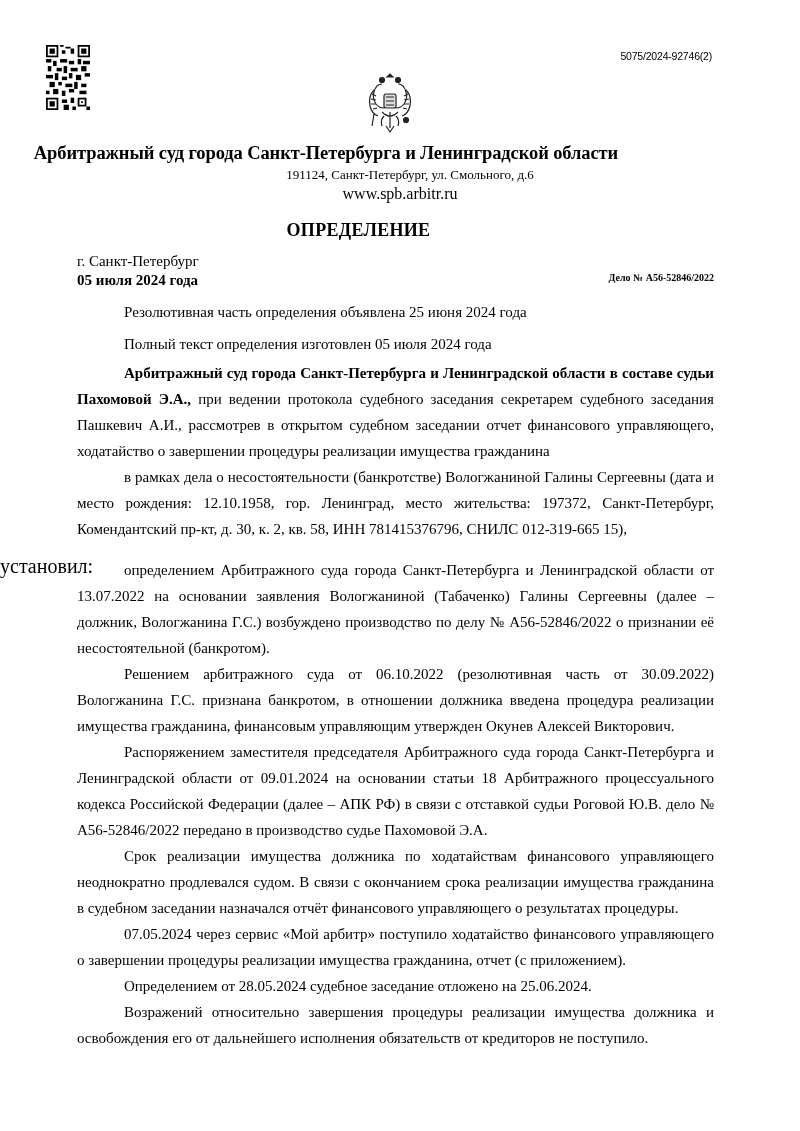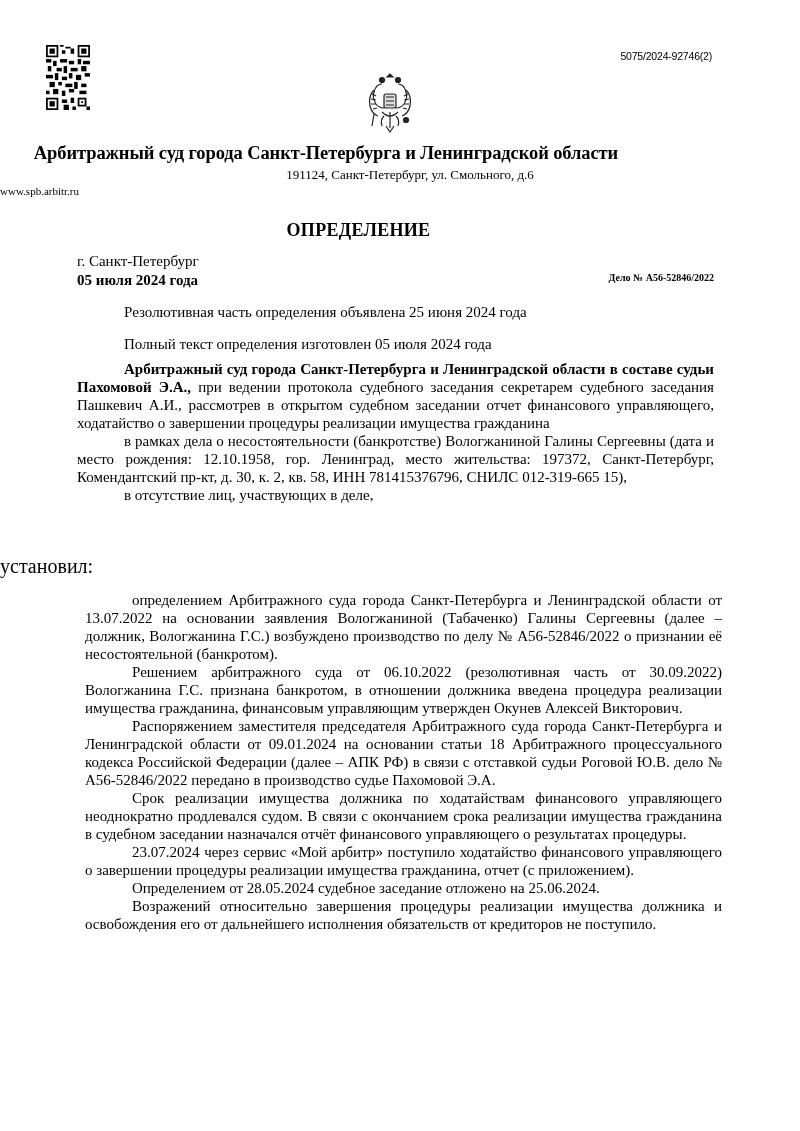--- a/index.html
+++ b/index.html
@@ -3,33 +3,33 @@
 <meta charset="utf-8">
 <style>
   html, body { margin: 0; padding: 0; background: #ffffff; }
   body { width: 800px; height: 1131px; position: relative; overflow: hidden; color: #000; }
   .page { position: absolute; left: 0; top: 0; width: 800px; height: 1131px; font-family: "Liberation Serif", serif; }
   .docnum { position: absolute; right: 88px; top: 50px; font-family: "Liberation Sans", sans-serif; font-size: 10.5px; letter-spacing: -0.2px; }
   .qr { position: absolute; left: 46px; top: 45px; width: 44px; height: 65px; }
   .emblem { position: absolute; left: 364px; top: 68px; width: 52px; height: 70px; }
   .court-title { position: absolute; left: 0; width: 652px; top: 143px; text-align: center; font-weight: bold; font-size: 18.5px; letter-spacing: -0.1px; }
   .court-addr { position: absolute; left: 0; width: 800px; top: 167px; text-align: center; font-size: 13px; margin-left: 10px; }
-  .court-site { position: absolute; left: 0; width: 800px; top: 185px; text-align: left; font-size: 11px; }
+  .court-site { position: absolute; left: 0; width: 800px; top: 185px; text-align: center; font-size: 16px; }
   .doc-type { position: absolute; left: 0; width: 717px; top: 220px; text-align: center; font-weight: bold; font-size: 18px; letter-spacing: 0.3px; }
   .city { position: absolute; left: 77px; top: 253px; font-size: 15px; text-align: right; }
   .date { position: absolute; left: 77px; top: 272px; font-size: 15px; font-weight: bold; }
   .case { position: absolute; right: 86px; top: 272px; font-size: 10px; font-weight: bold; }
   .intro { position: absolute; left: 124px; font-size: 15px; }
   .intro1 { top: 304px; }
   .intro2 { top: 336px; }
-  .body-text { position: absolute; left: 77px; width: 637px; font-size: 15px; line-height: 18px; text-align: justify; }
+  .body-text { position: absolute; left: 77px; width: 637px; font-size: 15px; line-height: 26px; text-align: justify; }
   .body-text p { margin: 0; text-indent: 47px; }
   .b1 { top: 360px; }
   .established { position: absolute; left: 0; width: 796px; top: 555px; text-align: left; font-size: 20px; }
-  .b2 { top: 591px; margin-left: 8px; }
+  .b2 { top: 557px; }
   b { font-weight: bold; }
 </style>
 </head>
 <body>
 
 <div class="page">
 
   <svg class="qr" viewBox="0 0 25 37">
     <rect x="0" y="0" width="7" height="7" fill="#000"></rect>
     <rect x="1" y="1" width="5" height="5" fill="#fff"></rect>
@@ -116,28 +116,27 @@
   <div class="city">г. Санкт-Петербург</div>
   <div class="date">05 июля 2024 года</div>
   <div class="case">Дело № А56-52846/2022</div>
 
   <div class="intro intro1">Резолютивная часть определения объявлена 25 июня 2024 года</div>
   <div class="intro intro2">Полный текст определения изготовлен 05 июля 2024 года</div>
 
   <div class="body-text b1">
     <p><b>Арбитражный суд города Санкт-Петербурга и Ленинградской области в составе судьи Пахомовой Э.А.,</b><span> при ведении протокола судебного заседания секретарем судебного заседания Пашкевич А.И., рассмотрев в открытом судебном заседании отчет финансового управляющего, ходатайство о завершении процедуры реализации имущества гражданина</span></p>
     <p>в рамках дела о несостоятельности (банкротстве) Вологжаниной Галины Сергеевны (дата и место рождения: 12.10.1958, гор. Ленинград, место жительства: 197372, Санкт-Петербург, Комендантский пр-кт, д. 30, к. 2, кв. 58, ИНН 781415376796, СНИЛС 012-319-665 15),</p>
-    <p>в отсутствие лиц, участвующих в деле,</p>
   </div>
 
   <div class="established">установил:</div>
 
   <div class="body-text b2">
     <p>определением Арбитражного суда города Санкт-Петербурга и Ленинградской области от 13.07.2022 на основании заявления Вологжаниной (Табаченко) Галины Сергеевны (далее – должник, Вологжанина Г.С.) возбуждено производство по делу № А56-52846/2022 о признании её несостоятельной (банкротом).</p>
     <p>Решением арбитражного суда от 06.10.2022 (резолютивная часть от 30.09.2022) Вологжанина Г.С. признана банкротом, в отношении должника введена процедура реализации имущества гражданина, финансовым управляющим утвержден Окунев Алексей Викторович.</p>
     <p>Распоряжением заместителя председателя Арбитражного суда города Санкт-Петербурга и Ленинградской области от 09.01.2024 на основании статьи 18 Арбитражного процессуального кодекса Российской Федерации (далее – АПК РФ) в связи с отставкой судьи Роговой Ю.В. дело № А56-52846/2022 передано в производство судье Пахомовой Э.А.</p>
     <p>Срок реализации имущества должника по ходатайствам финансового управляющего неоднократно продлевался судом. В связи с окончанием срока реализации имущества гражданина в судебном заседании назначался отчёт финансового управляющего о результатах процедуры.</p>
-    <p>23.07.2024 через сервис «Мой арбитр» поступило ходатайство финансового управляющего о завершении процедуры реализации имущества гражданина, отчет (с приложением).</p>
+    <p>07.05.2024 через сервис «Мой арбитр» поступило ходатайство финансового управляющего о завершении процедуры реализации имущества гражданина, отчет (с приложением).</p>
     <p>Определением от 28.05.2024 судебное заседание отложено на 25.06.2024.</p>
     <p>Возражений относительно завершения процедуры реализации имущества должника и освобождения его от дальнейшего исполнения обязательств от кредиторов не поступило.</p>
   </div>
 
 </div>
 
 </body></html>

